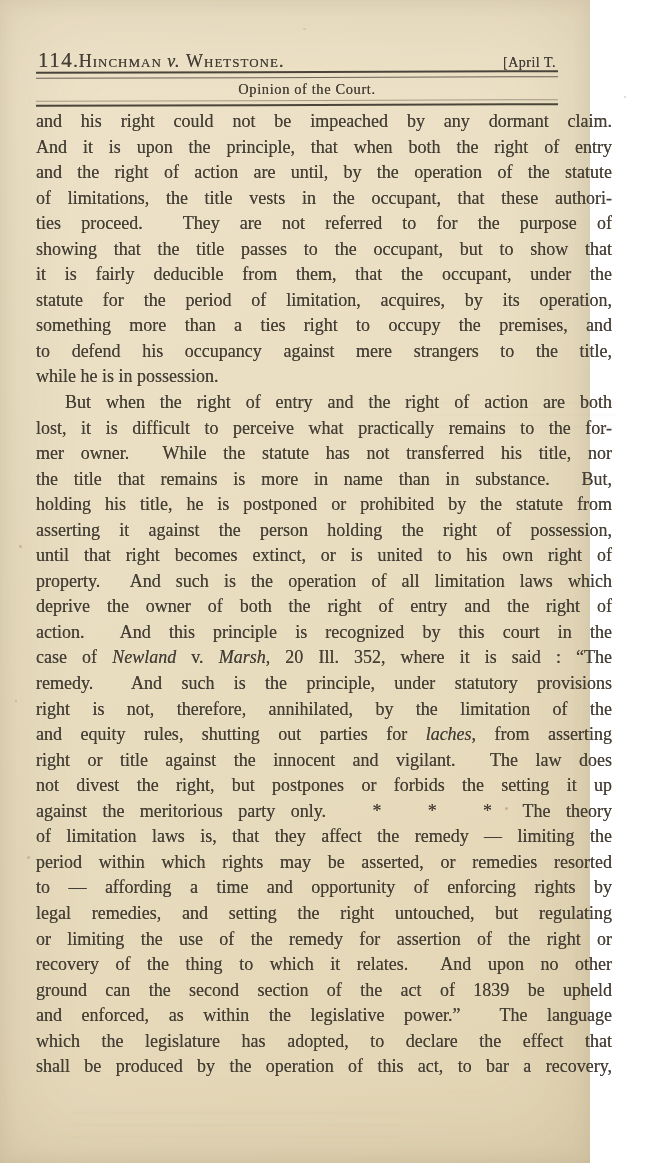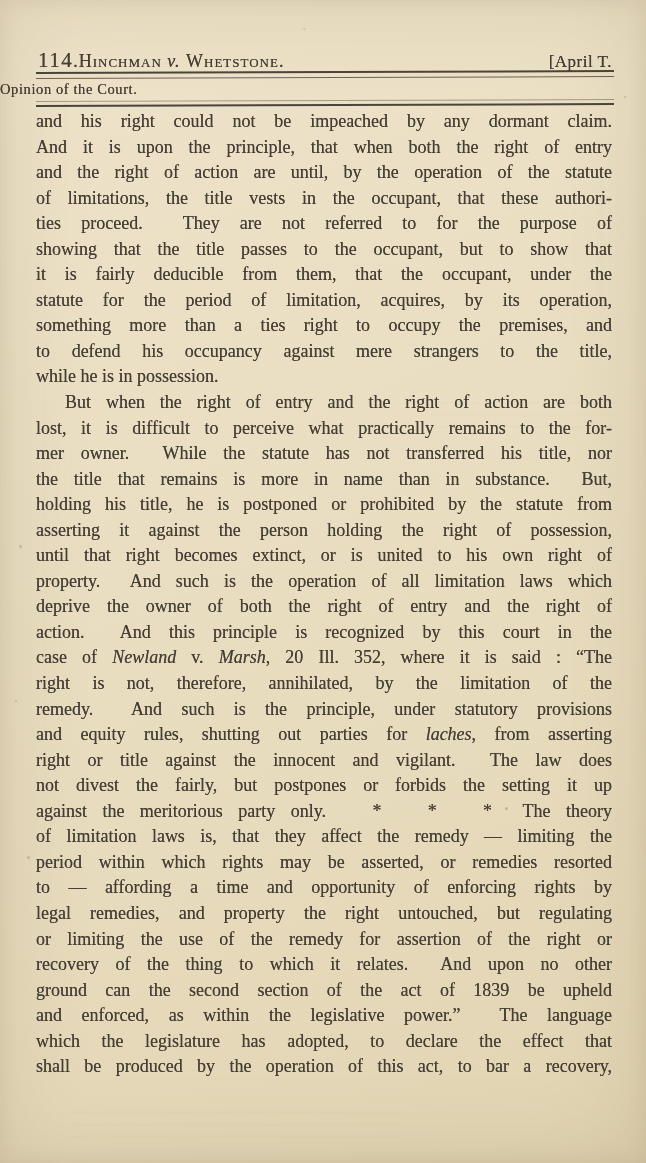--- a/index.html
+++ b/index.html
@@ -3,21 +3,21 @@
 <meta charset="utf-8">
 <style>
   html, body {
     margin: 0; padding: 0;
     width: 646px; height: 1163px;
     overflow: hidden;
     font-family: "Liberation Serif", "DejaVu Serif", serif;
   }
   .page {
     position: relative;
-    width: 646px; height: 1163px;
+    width: 590px; height: 1163px;
     background:
       linear-gradient(155deg, #eee3c9 0%, #eadfc3 35%, #e7dbbd 65%, #e1d4b2 100%);
     box-shadow: inset 0 0 90px rgba(120,100,65,0.18), inset 0 0 18px rgba(110,90,60,0.10);
     color: #443e35;
   }
   
   .header-row {
     position: absolute; top: 48px; left: 38px; right: 34px;
     display: flex; align-items: baseline;
   }
@@ -26,33 +26,34 @@
     text-shadow: 0 0 0.6px rgba(60,52,42,0.85);
   }
   .case-title {
     flex: 1; text-align: left;
     font-size: 18px; letter-spacing: 1px;
     text-shadow: 0 0 0.5px rgba(60,52,42,0.8);
   }
   .case-title .sc { font-variant: small-caps; }
   .case-title .it, .it { font-style: italic; }
   .term {
-    font-size: 17px; letter-spacing: 0.5px;
+    font-size: 14px; letter-spacing: 0.5px;
     text-shadow: 0 0 0.6px rgba(60,52,42,0.9);
   }
   
   .rule { position: absolute; left: 36px; right: 32px; transform: rotate(-0.18deg); }
   .rule-1 { top: 71px; height: 4px;
     border-top: 2.2px solid #4b443a; border-bottom: 1.1px solid rgba(75,68,58,0.8); }
   .rule-2 { top: 100px; height: 3px;
     border-top: 1px solid rgba(75,68,58,0.45); border-bottom: 2px solid #4b443a; }
   .subheader {
     position: absolute; top: 81px; left: 0; width: 100%;
-    font-size: 14.5px; letter-spacing: 0.6px;
+    text-align: center; font-size: 14.5px; letter-spacing: 0.6px;
     text-shadow: 0 0 0.4px rgba(60,52,42,0.8);
+    padding-left: 12px;
   }
   
   .body-text {
     position: absolute; top: 109px; left: 36px; width: 576px;
     font-size: 18px; line-height: 25.55px;
     text-shadow: 0 0 0.55px rgba(62,54,44,0.75);
   }
   .line {
     height: 25.55px; overflow: hidden;
     text-align: justify; text-align-last: justify;
@@ -107,30 +108,30 @@
       <div class="line"><span>lost, it is difficult to perceive what practically remains to the for-</span></div>
       <div class="line"><span>mer owner.&nbsp; While the statute has not transferred his title, nor</span></div>
       <div class="line"><span>the title that remains is more in name than in substance.&nbsp; But,</span></div>
       <div class="line"><span>holding his title, he is postponed or prohibited by the statute from</span></div>
       <div class="line"><span>asserting it against the person holding the right of possession,</span></div>
       <div class="line"><span>until that right becomes extinct, or is united to his own right of</span></div>
       <div class="line"><span>property.&nbsp; And such is the operation of all limitation laws which</span></div>
       <div class="line"><span>deprive the owner of both the right of entry and the right of</span></div>
       <div class="line"><span>action.&nbsp; And this principle is recognized by this court in the</span></div>
       <div class="line"><span>case of </span><span class="it">Newland</span><span> v. </span><span class="it">Marsh</span><span>, 20 Ill. 352, where it is said : “The</span></div>
+      <div class="line"><span>remedy.&nbsp; And such is the principle, under statutory provisions</span></div>
       <div class="line"><span>right is not, therefore, annihilated, by the limitation of the</span></div>
-      <div class="line"><span>remedy.&nbsp; And such is the principle, under statutory provisions</span></div>
       <div class="line"><span>and equity rules, shutting out parties for </span><span class="it">laches</span><span>, from asserting</span></div>
       <div class="line"><span>right or title against the innocent and vigilant.&nbsp; The law does</span></div>
-      <div class="line"><span>not divest the fairly, but postpones or forbids the setting it up</span></div>
+      <div class="line"><span>not divest the right, but postpones or forbids the setting it up</span></div>
       <div class="line"><span>against the meritorious party only.&nbsp; &nbsp;*&nbsp; &nbsp;*&nbsp; &nbsp;*&nbsp; The theory</span></div>
       <div class="line"><span>of limitation laws is, that they affect the remedy — limiting the</span></div>
       <div class="line"><span>period within which rights may be asserted, or remedies resorted</span></div>
       <div class="line"><span>to — affording a time and opportunity of enforcing rights by</span></div>
-      <div class="line"><span>legal remedies, and property the right untouched, but regulating</span></div>
+      <div class="line"><span>legal remedies, and setting the right untouched, but regulating</span></div>
       <div class="line"><span>or limiting the use of the remedy for assertion of the right or</span></div>
       <div class="line"><span>recovery of the thing to which it relates.&nbsp; And upon no other</span></div>
       <div class="line"><span>ground can the second section of the act of 1839 be upheld</span></div>
       <div class="line"><span>and enforced, as within the legislative power.”&nbsp; The language</span></div>
       <div class="line"><span>which the legislature has adopted, to declare the effect that</span></div>
       <div class="line"><span>shall be produced by the operation of this act, to bar a recovery,</span></div>
     </div>
 
   <div class="smudge smudge-a"></div>
   <div class="smudge smudge-b"></div>

